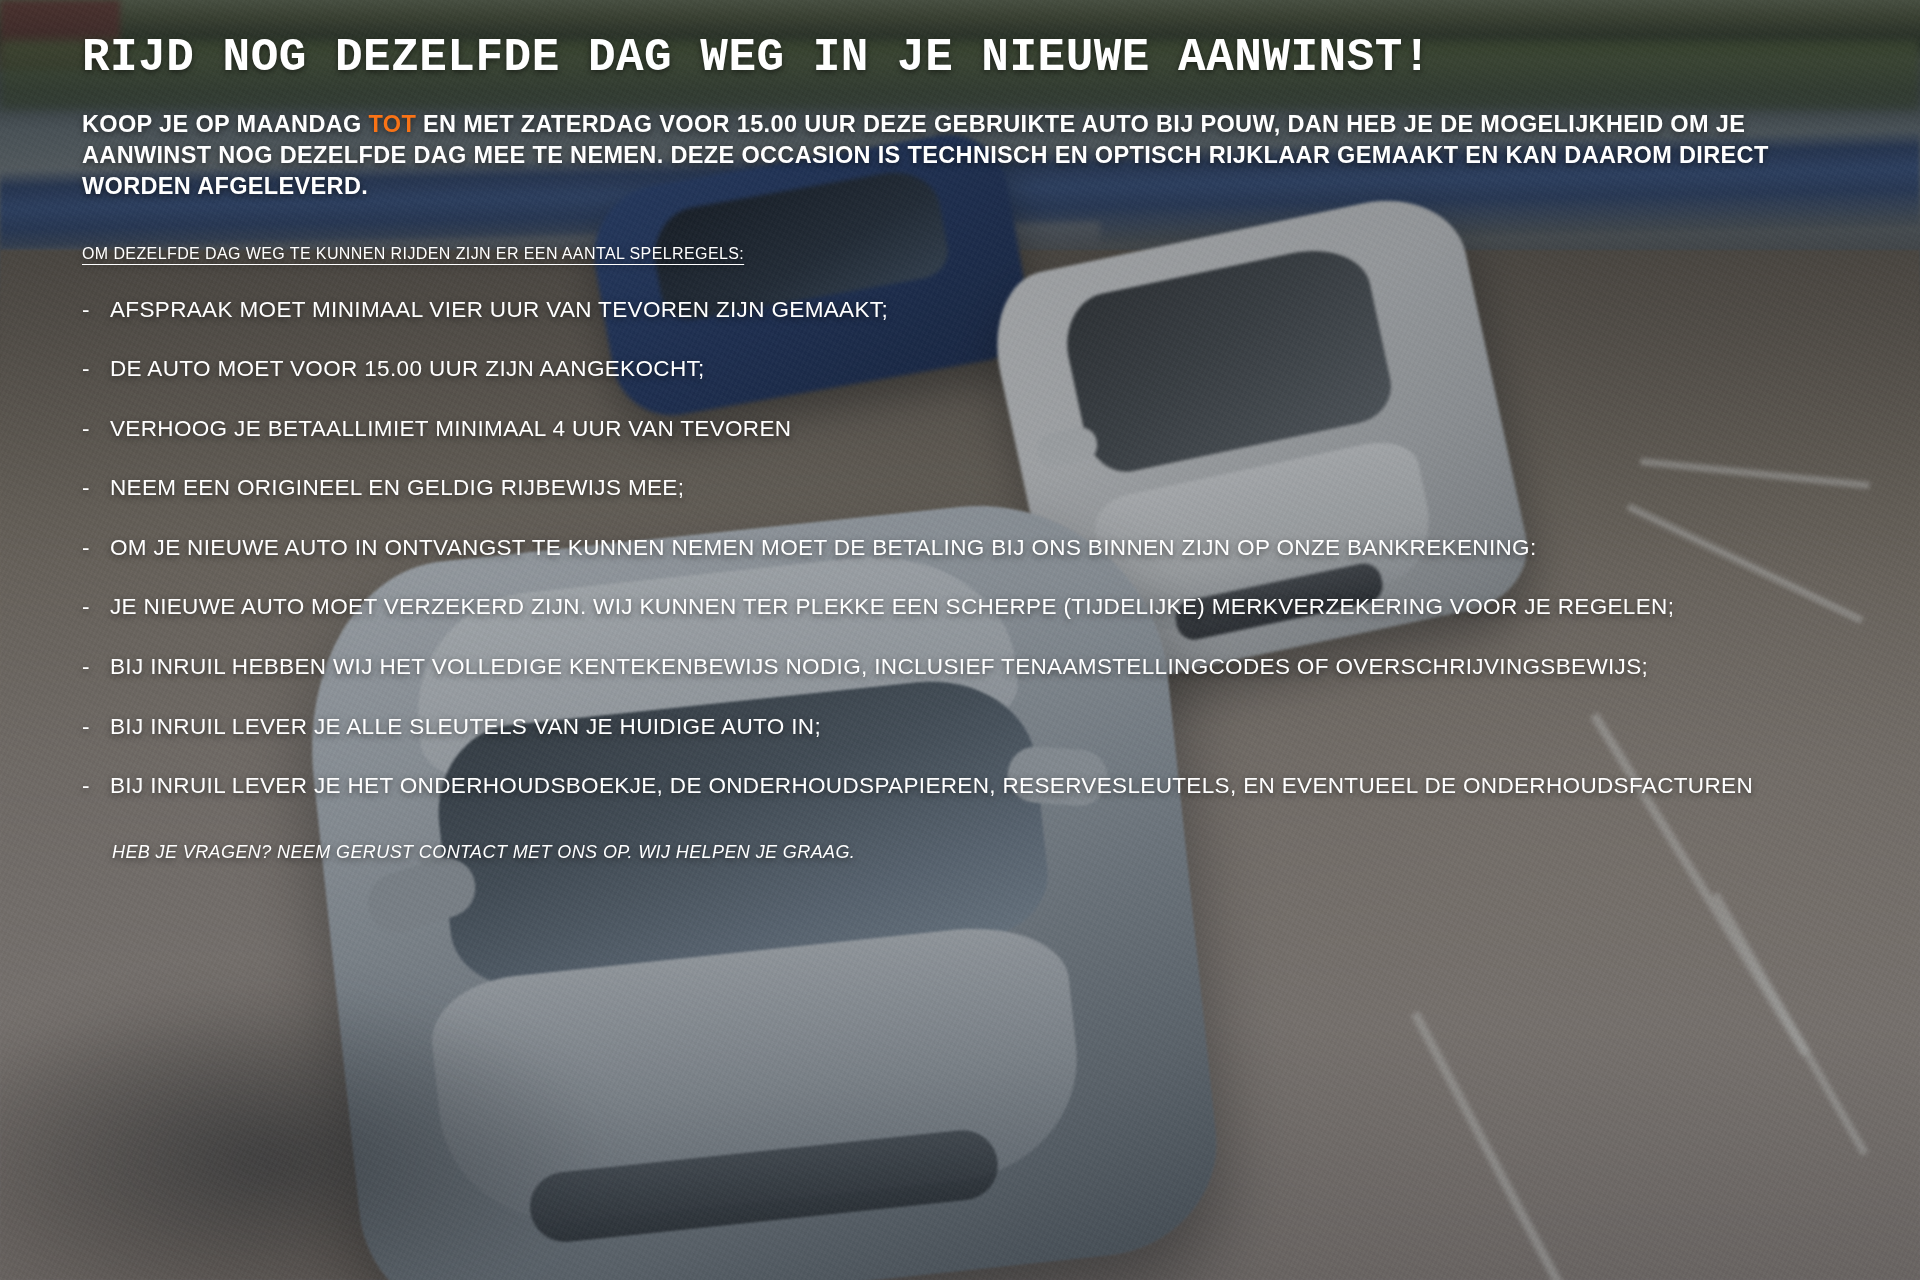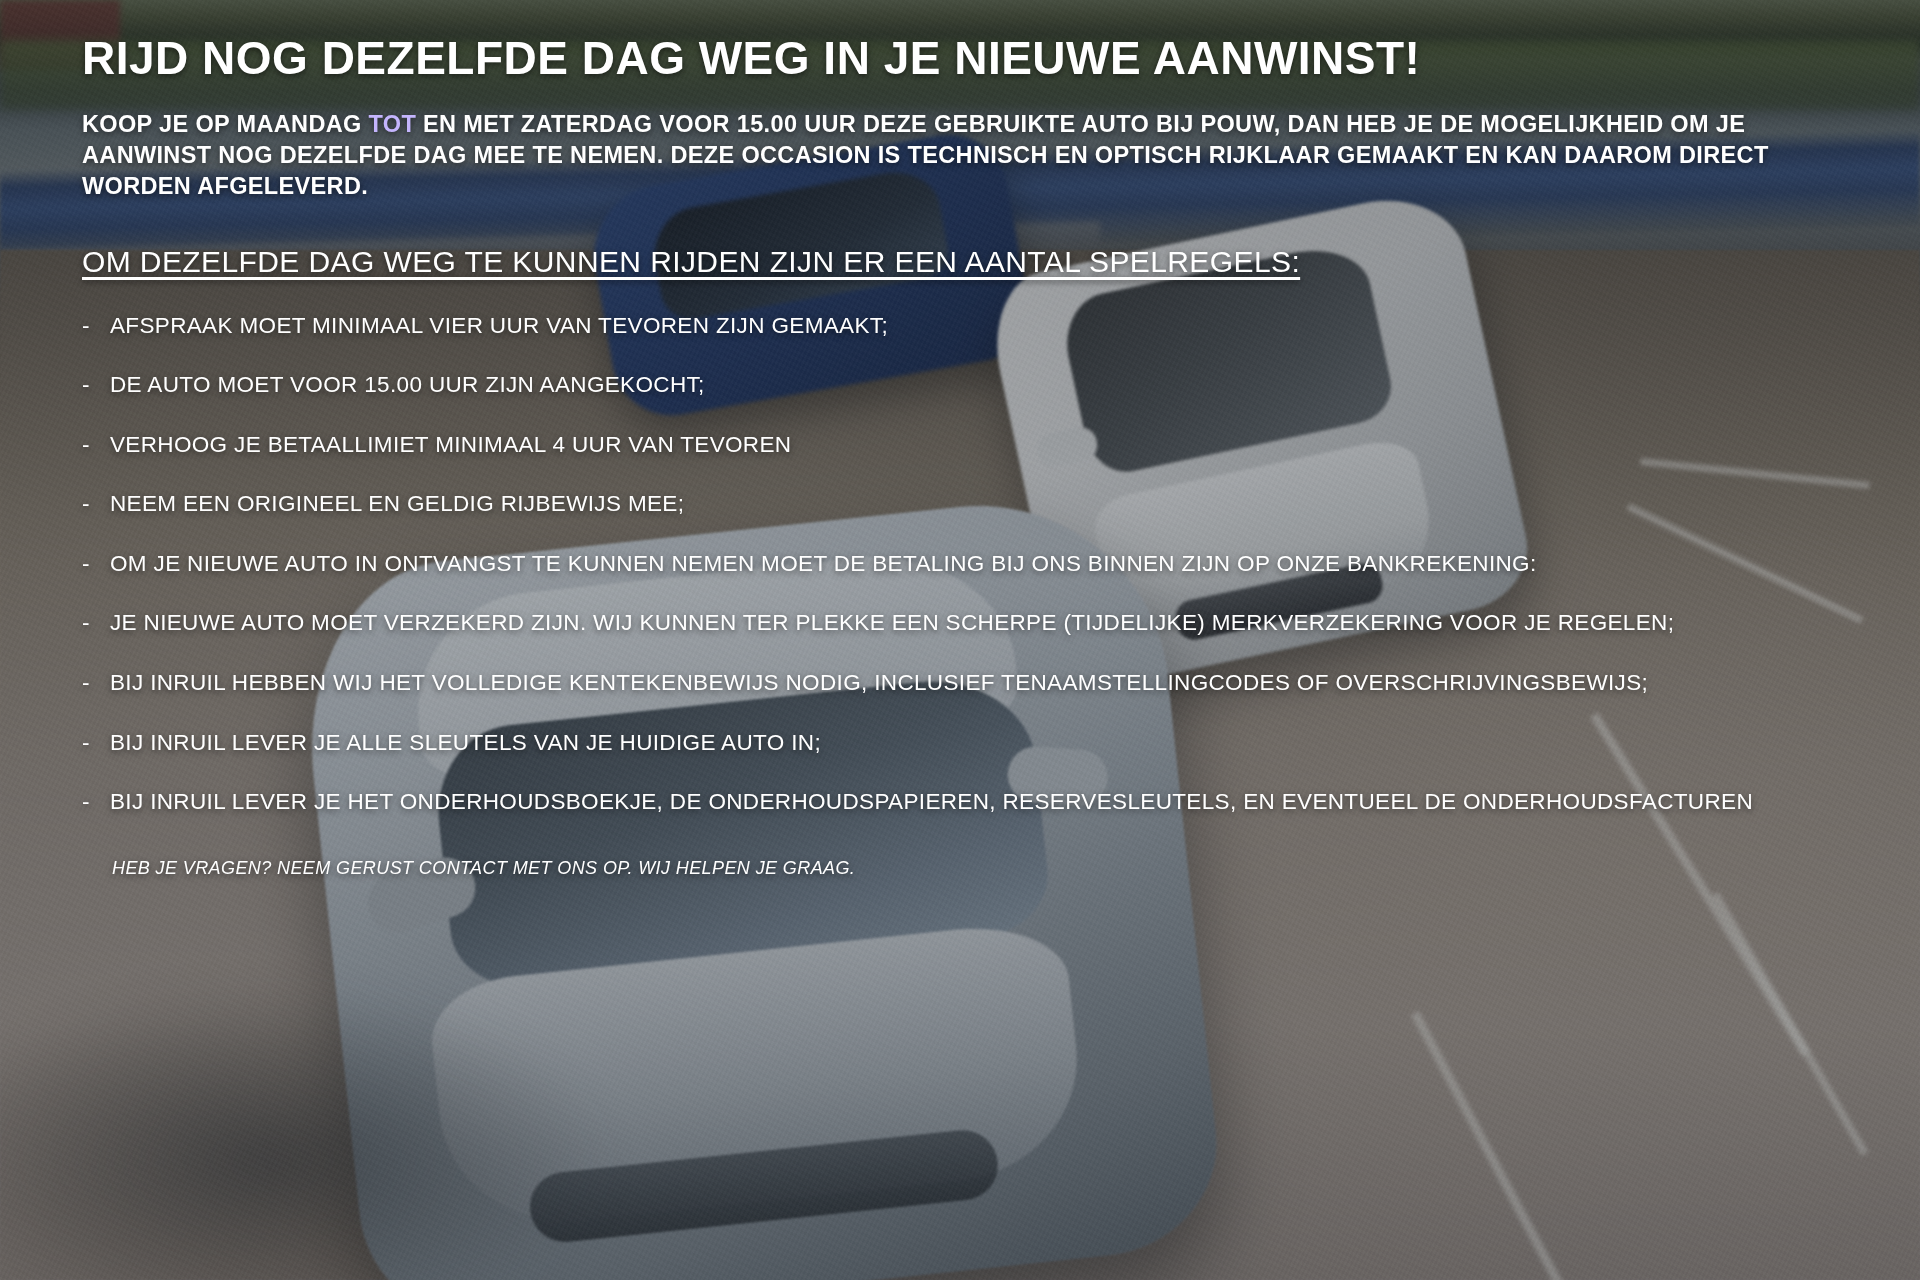--- a/index.html
+++ b/index.html
@@ -254,36 +254,36 @@
     text-shadow: 0 2px 6px rgba(0,0,0,.55);
   }
 
   .headline {
     font-size: 46px;
     font-weight: 800;
     letter-spacing: .5px;
     line-height: 1.06;
     margin: 0 0 26px 0;
     text-transform: uppercase;
-    font-family: Liberation Sans, sans-serif;
+    font-family: Liberation Mono, monospace;
   }
 
   .intro {
     font-size: 23.5px;
     font-weight: 700;
     line-height: 1.33;
     letter-spacing: .35px;
     text-transform: uppercase;
     margin: 0 0 42px 0;
     max-width: 1760px;
   }
-  .intro .hl { color: #c4b5fd; }
+  .intro .hl { color: #f97316; }
 
   .rules-title {
-    font-size: 30px;
+    font-size: 16px;
     font-weight: 400;
     letter-spacing: .4px;
     text-transform: uppercase;
     text-decoration: underline;
     text-underline-offset: 5px;
     margin: 0 0 32px 0;
   }
 
   .rules {
     list-style: none;

